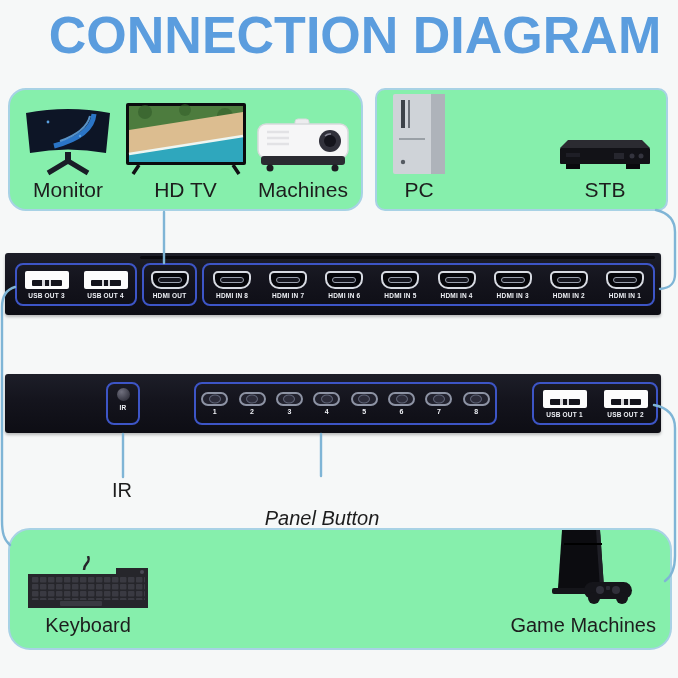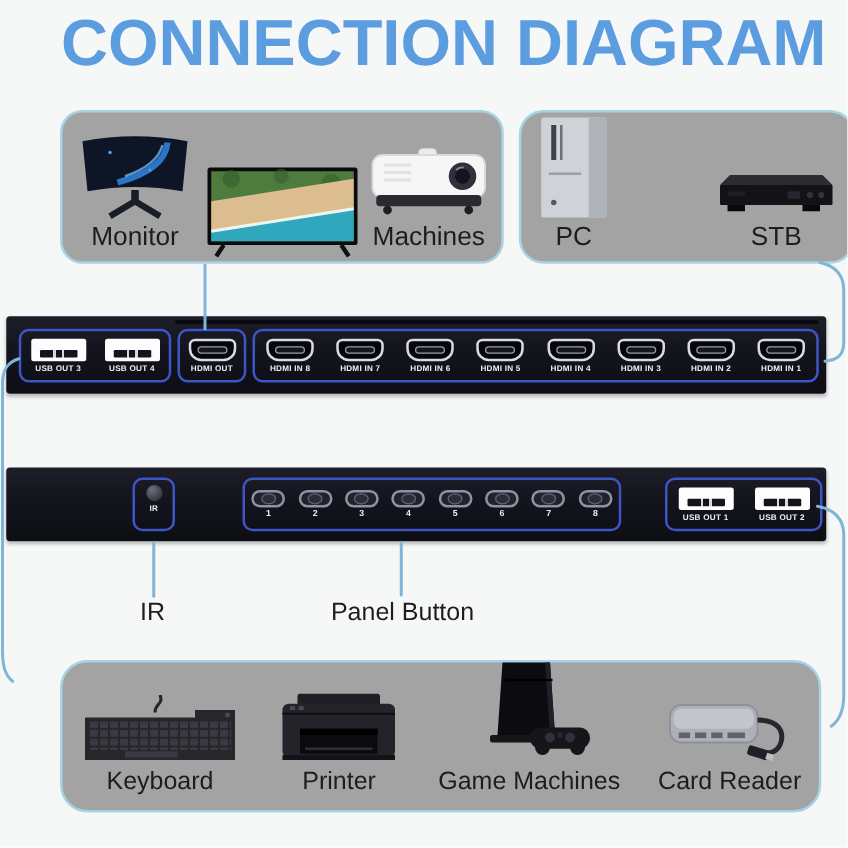--- a/index.html
+++ b/index.html
@@ -9,28 +9,28 @@
     font-family:"Liberation Sans",sans-serif;
   }
   .title{
     position:absolute;top:5px;left:0;width:678px;text-align:center;
     font-size:52px;font-weight:900;letter-spacing:0px;
     color:var(--title_blue);
     padding-left:16px;
   }
   
   .gbox{
-    position:absolute;background:#a3a3a3;
+    position:absolute;background:#86efac;
     border:2.5px solid var(--box_border);
     box-sizing:border-box;z-index:1;
-    display:flex;justify-content:space-between;align-items:flex-end;margin-left:40px;
+    display:flex;justify-content:space-between;align-items:flex-end;
   }
   .gbox.displays{left:8px;top:88px;width:355px;height:123px;border-radius:18px;padding:4px 10px 2px;}
-  .gbox.sources{left:375px;top:88px;width:269px;height:123px;border-radius:20px;padding:4px 12px 2px;}
-  .gbox.peripherals{left:8px;top:528px;width:609px;height:122px;border-radius:22px;padding:4px 14px 4px;}
+  .gbox.sources{left:375px;top:88px;width:293px;height:123px;border-radius:10px;padding:4px 12px 2px;}
+  .gbox.peripherals{left:8px;top:528px;width:664px;height:122px;border-radius:22px;padding:4px 14px 4px;}
   .device{display:flex;flex-direction:column;align-items:center;justify-content:flex-end;}
   .icon-wrap{display:flex;align-items:flex-end;justify-content:center;}
   .gbox.displays .icon-wrap,.gbox.sources .icon-wrap{height:84px;}
   .gbox.peripherals .icon-wrap{height:86px;}
   .dev-label{
     font-size:21px;color:var(--label_dark);white-space:nowrap;
     padding:2px 0 6px;line-height:1.1;
   }
   .gbox.peripherals .dev-label{font-size:20px;padding-bottom:8px;}
   
@@ -87,21 +87,21 @@
     background:#22222e;position:relative;box-sizing:border-box;
   }
   .pbtn::after{
     content:"";position:absolute;left:50%;top:50%;transform:translate(-50%,-50%);
     width:10px;height:7px;border:1.5px solid #5f6477;border-radius:50%;background:#2c2c3a;
   }
   .btn-num{font-size:7px;font-weight:bold;color:#eef0f5;margin-top:2px;}
   
   .callout{position:absolute;font-size:20px;color:var(--label_dark);text-align:center;z-index:3;}
   .callout.ir{left:94px;top:479px;width:56px;}
-  .callout.pbtnlbl{left:238px;top:479px;width:168px;}
+  .callout.pbtnlbl{left:238px;top:507px;width:168px;font-style:italic;}
   
   .wires{position:absolute;left:0;top:0;z-index:5;pointer-events:none;}
 </style>
 </head>
 <body>
 
 <div class="stage">
 
   <div class="title">CONNECTION DIAGRAM</div>
 
@@ -127,20 +127,21 @@
           <rect x="4" y="4" width="114" height="56" fill="#4d7c3e"></rect>
           <circle cx="20" cy="10" r="7" fill="#35602c" opacity="0.7"></circle>
           <circle cx="60" cy="8" r="6" fill="#35602c" opacity="0.6"></circle>
           <circle cx="100" cy="14" r="8" fill="#35602c" opacity="0.6"></circle>
           <path d="M4,28 L118,10 L118,34 L4,52 Z" fill="#dcbd90"></path>
           <path d="M4,52 L118,34 L118,60 L4,60 Z" fill="#2fa7bd"></path>
           <path d="M4,52 L118,34" stroke="#eef6f2" stroke-width="2.5" fill="none"></path>
           <path d="M14,63 L8,72 M108,63 L114,72" stroke="#101014" stroke-width="3.5"></path>
         </svg>
       </div>
+      <div class="dev-label">HD TV</div>
     </div>
     <div class="device">
       <div class="icon-wrap">
         <svg width="96" height="60" viewBox="0 0 96 60">
           <rect x="40" y="3" width="14" height="7" rx="3" fill="#ececee" stroke="#d8dadd"></rect>
           <rect x="3" y="8" width="90" height="34" rx="8" fill="#f6f6f7" stroke="#d8dadd" stroke-width="1.5"></rect>
           <path d="M12,16 h22 M12,22 h22 M12,28 h22" stroke="#e2e2e5" stroke-width="2.5"></path>
           <circle cx="75" cy="25" r="11" fill="#31313b"></circle>
           <circle cx="75" cy="25" r="6" fill="#14141c"></circle>
           <path d="M70,20 a7,7 0 0 1 6,-2" stroke="#8a8a98" stroke-width="1.5" fill="none"></path>
@@ -304,67 +305,35 @@
           <path d="M4,18 L92,18 L92,12 L124,12 L124,52 L4,52 Z" fill="#26262b"></path>
           <rect x="7" y="21" width="114" height="23" fill="url(#kb-keys)"></rect>
           <rect x="36" y="45" width="42" height="5" rx="1" fill="#3a3a42"></rect>
           <circle cx="118" cy="16" r="2" fill="#4a4a55"></circle>
         </svg>
       </div>
       <div class="dev-label">Keyboard</div>
     </div>
     <div class="device">
       <div class="icon-wrap">
-        <svg width="98" height="58" viewBox="0 0 98 58">
-          <rect x="16" y="1" width="66" height="9" rx="2" fill="#1e1e24"></rect>
-          <rect x="4" y="9" width="90" height="43" rx="5" fill="#23232a"></rect>
-          <path d="M4,17 L94,17" stroke="#0e0e13" stroke-width="1.5"></path>
-          <rect x="10" y="11" width="4" height="3" fill="#4a4a55"></rect>
-            <rect x="17" y="11" width="4" height="3" fill="#4a4a55"></rect>
-          <rect x="18" y="29" width="62" height="20" fill="#0b0b0f"></rect>
-          <rect x="18" y="29" width="62" height="5" fill="#000"></rect>
-          <rect x="22" y="44" width="54" height="2" fill="#2f2f38"></rect>
-          <rect x="4" y="50" width="90" height="4" fill="#121217"></rect>
-        </svg>
-      </div>
-      <div class="dev-label">Printer</div>
-    </div>
-    <div class="device">
-      <div class="icon-wrap">
         <svg width="110" height="84" viewBox="0 0 110 84">
           <polygon points="34,2 72,2 76,60 30,60" fill="#0c0c10"></polygon>
           <polygon points="68,2 72,2 76,60 72,60" fill="#1f1f26"></polygon>
           <path d="M36,16 L74,16" stroke="#000" stroke-width="2"></path>
           <rect x="24" y="60" width="58" height="6" rx="2" fill="#15151a"></rect>
           <rect x="56" y="54" width="48" height="17" rx="8.5" fill="#15151a"></rect>
           <circle cx="66" cy="70" r="6" fill="#15151a"></circle>
             <circle cx="94" cy="70" r="6" fill="#15151a"></circle>
           <circle cx="72" cy="62" r="4" fill="#30303a"></circle>
             <circle cx="88" cy="62" r="4" fill="#30303a"></circle>
           <rect x="78" y="58" width="4" height="4" rx="1" fill="#2a2a33"></rect>
         </svg>
       </div>
       <div class="dev-label">Game Machines</div>
     </div>
-    <div class="device">
-      <div class="icon-wrap">
-        <svg width="100" height="56" viewBox="0 0 100 56">
-          <rect x="2" y="8" width="70" height="30" rx="9" fill="#aeb2b8" stroke="#8d9198" stroke-width="1.5"></rect>
-          <rect x="5" y="11" width="64" height="16" rx="6" fill="#c3c7cd"></rect>
-          <rect x="9" y="30" width="9" height="4.5" fill="#5f636a"></rect>
-            <rect x="22" y="30" width="9" height="4.5" fill="#5f636a"></rect>
-          <rect x="35" y="30" width="9" height="4.5" fill="#5f636a"></rect>
-            <rect x="48" y="30" width="14" height="4.5" fill="#5f636a"></rect>
-          <path d="M72,20 C88,20 93,28 91,37 C89,45 82,48 76,45" stroke="#26262c" stroke-width="4" fill="none"></path>
-          <rect x="64" y="42" width="17" height="8" rx="2" fill="#202027" transform="rotate(18 72 46)"></rect>
-          <rect x="79" y="47" width="6" height="5" fill="#b9bec5" transform="rotate(18 82 49)"></rect>
-        </svg>
-      </div>
-      <div class="dev-label">Card Reader</div>
-    </div>
   </div>
 
   <svg class="wires" width="678" height="678" viewBox="0 0 678 678">
     <g stroke="#7fb5d6" stroke-width="2.4" fill="none" stroke-linecap="round">
       <path d="M164,212 L164,263"></path>
       <path d="M656,210 C669,213 675,221 675,232 L675,274 C675,284 670,288 660,289"></path>
       <path d="M15,287 C5,290 2,297 2,307 L2,520 C2,533 4,540 10,545"></path>
       <path d="M654,405 C669,408 675,416 675,428 L675,556 C675,568 672,576 665,581"></path>
       <path d="M123,434 L123,477"></path>
       <path d="M321,434 L321,476"></path>

